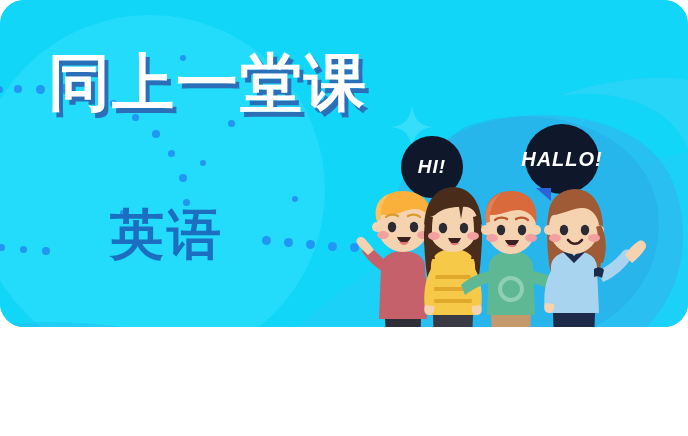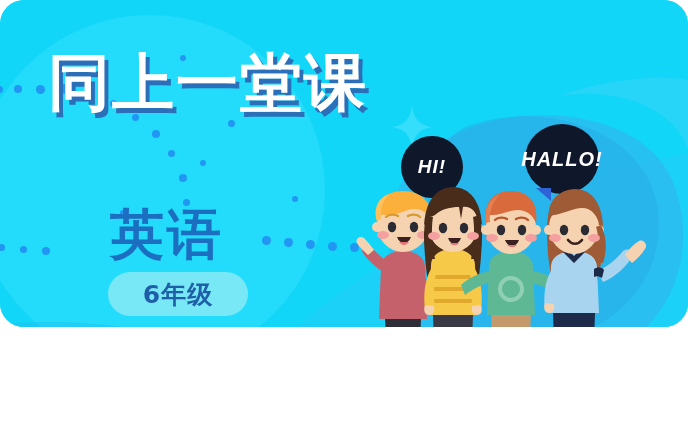--- a/index.html
+++ b/index.html
@@ -162,23 +162,20 @@
       <span class="dot" style="left:228px;top:120px;width:7px;height:7px;"></span>
       <span class="dot" style="left:180px;top:55px;width:6px;height:6px;"></span>
       <span class="dot" style="left:292px;top:196px;width:6px;height:6px;"></span>
       <span class="dot" style="left:120px;top:210px;width:6px;height:6px;"></span>
       <span class="dot" style="left:340px;top:110px;width:6px;height:6px;"></span>
     </div>
 
     <div class="text-block">
       <div class="main-title">同上一堂课</div>
       <div class="sub-title">英语</div>
-      <div class="grade-badge">
-        <span>6年级</span>
-      </div>
     </div>
 
     <div class="bubble" id="bubble-hi">
       <span>HI!</span>
       <span class="tail"></span>
     </div>
     <div class="bubble" id="bubble-hallo">
       <span>HALLO!</span>
       <span class="tail"></span>
     </div>

